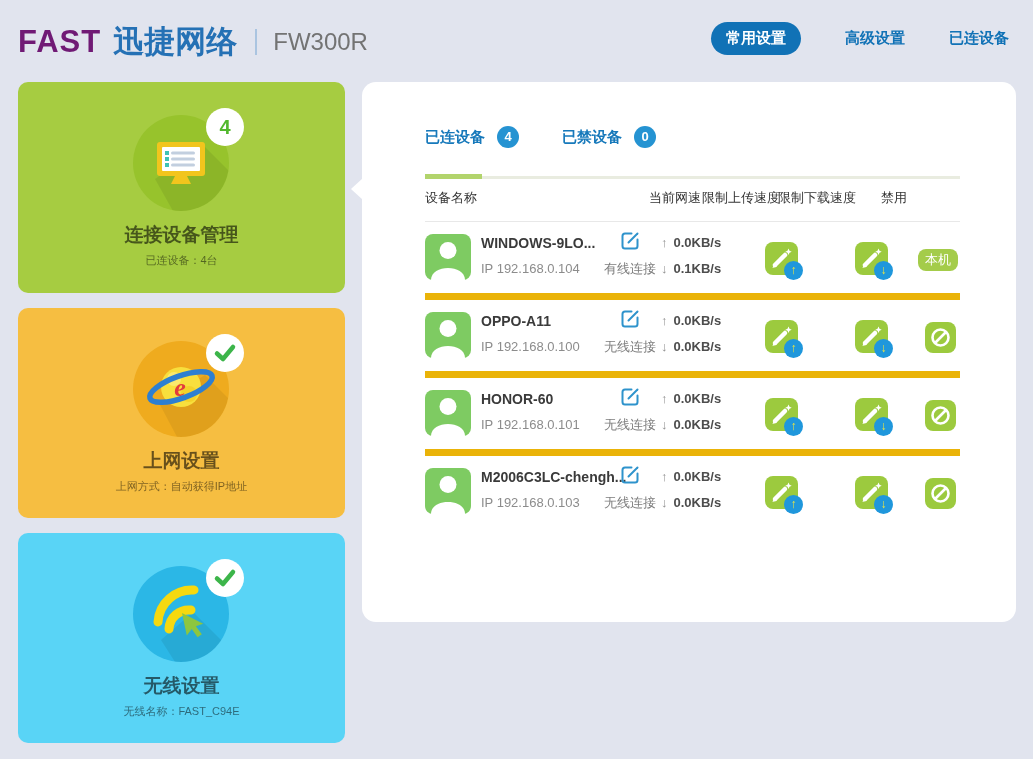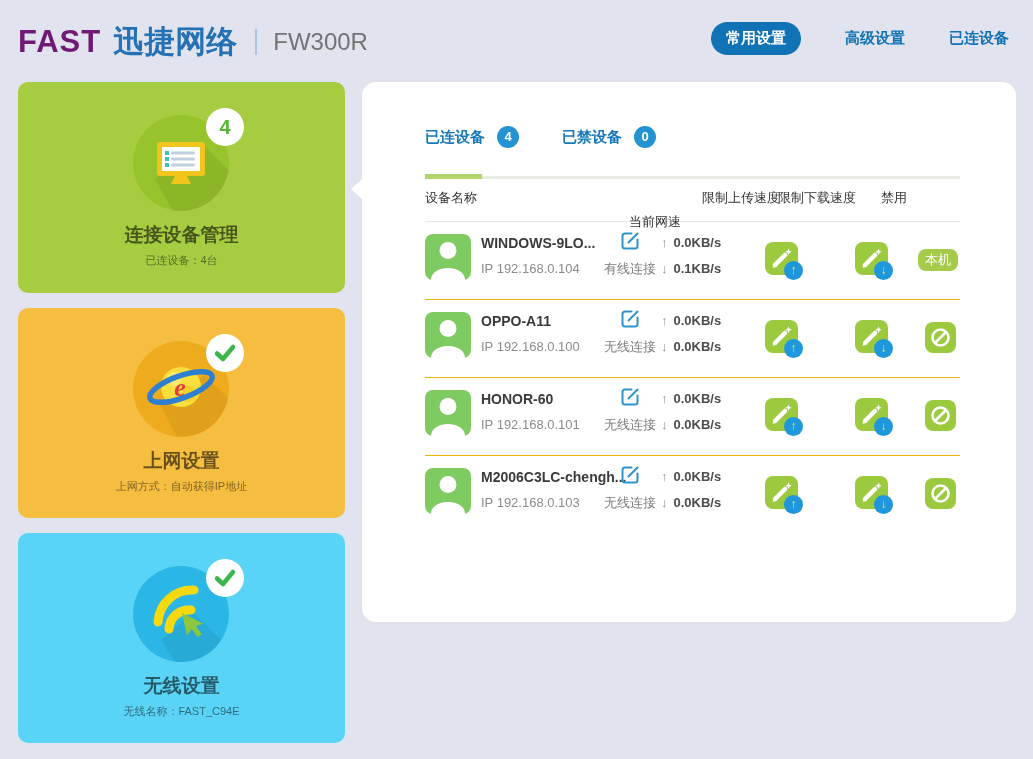--- a/index.html
+++ b/index.html
@@ -42,24 +42,24 @@
   .tabs { position:absolute; left:63px; top:44px; display:flex; align-items:center; }
   .tab { display:flex; align-items:center; cursor:pointer; }
   .tab + .tab { margin-left:43px; }
   .tab-label { font-size:15px; font-weight:bold; color:#1779bb; }
   .tab-count { margin-left:12px; width:22px; height:22px; border-radius:50%; background:#2593d2;
                color:#fff; font-size:13px; font-weight:bold; line-height:22px; text-align:center; }
   .tab-underline-base { position:absolute; left:63px; top:94px; width:535px; height:3px; background:#e9ece0; }
   .tab-underline-active { position:absolute; left:63px; top:92px; width:57px; height:5px; background:#b2d46c; }
   .thead { position:absolute; left:63px; top:107px; width:535px; height:33px; border-bottom:1px solid #e8e8e8; }
   .th { position:absolute; top:0; font-size:13px; font-weight:normal; color:#333; white-space:nowrap; }
-  .th-name { left:0; } .th-speed { left:204px;margin-top:24px; } .th-up { left:277px; } .th-down { left:353px; } .th-ban { left:456px; }
+  .th-name { left:0; } .th-speed { left:224px; } .th-up { left:277px; } .th-down { left:353px; } .th-ban { left:456px; }
   .tbody { position:absolute; left:63px; top:140px; width:535px; }
   .row { position:relative; height:78px; }
-  .row.sep { border-bottom:1px solid #eab308; }
+  .row.sep { border-bottom:7px solid #eab308; }
   .avatar { position:absolute; left:0; top:12px; width:46px; height:46px; }
   .dev-text { position:absolute; left:56px; top:13px; }
   .dev-name { font-size:14px; font-weight:bold; color:#3a3a3a; white-space:nowrap; }
   .dev-ip { font-size:13px; color:#8c8c8c; margin-top:10px; white-space:nowrap; }
   .conn-col { position:absolute; left:170px; top:8px; width:70px; text-align:center; }
   .edit-btn { display:inline-block; cursor:pointer; }
   .conn-type { font-size:13px; color:#7d7d7d; margin-top:4px; white-space:nowrap; }
   .speed-col { position:absolute; left:236px; top:8px; font-size:13px; font-weight:bold; color:#4d4d4d; line-height:26px; white-space:nowrap; }
   .speed-arrow { color:#909090; font-weight:bold; margin-right:6px; }
   .limit-btn { position:absolute; top:20px; width:33px; height:33px; border-radius:8px;

